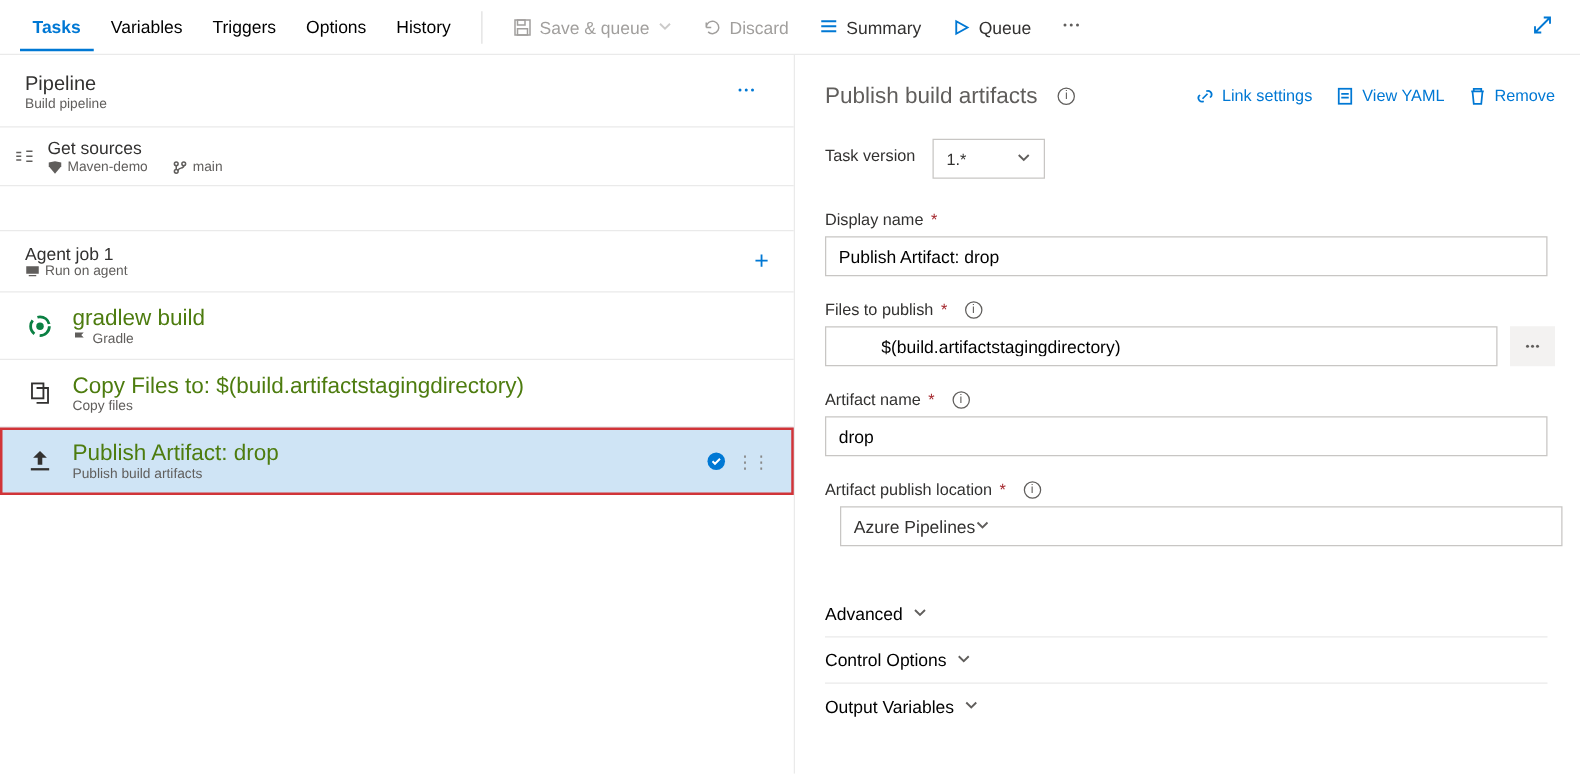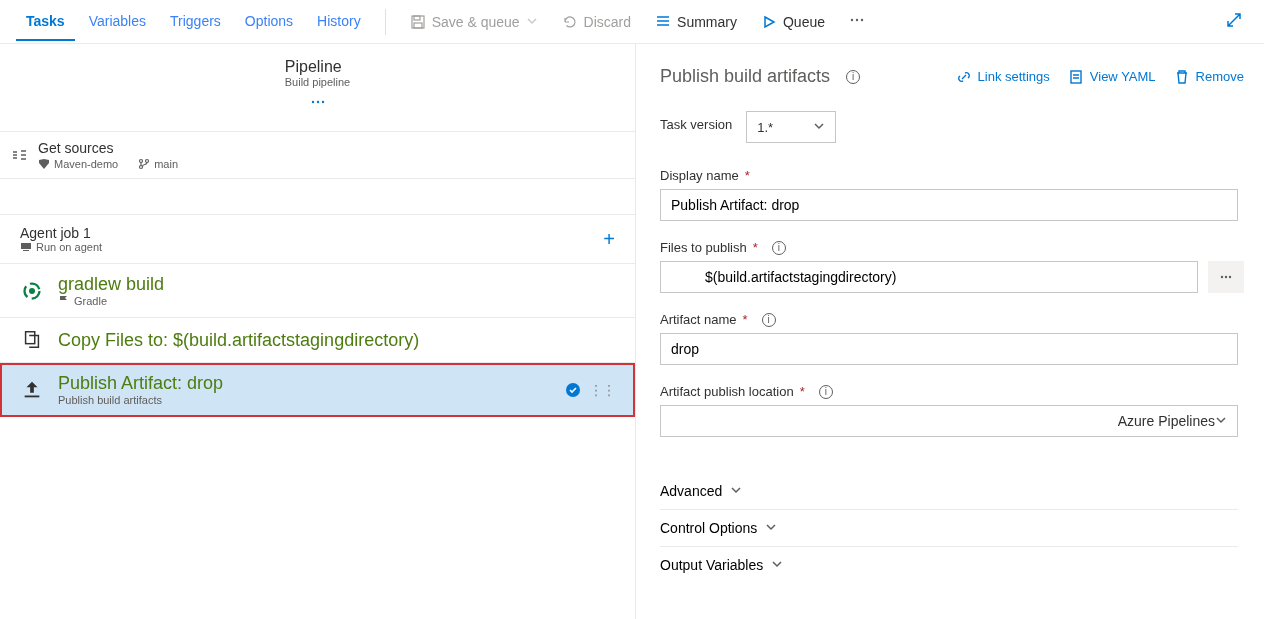--- a/index.html
+++ b/index.html
@@ -1,35 +1,35 @@
 <!DOCTYPE html>
 <html><head>
 <meta charset="utf-8">
 <style>
 * { box-sizing: border-box; margin: 0; padding: 0; }
 body { font-family: "Segoe UI", -apple-system, BlinkMacSystemFont, sans-serif; font-size: 14px; color: #323130; background: #fff; width: 1264px; height: 619px; overflow: hidden; }
 
 
 .toolbar { display: flex; align-items: center; height: 44px; border-bottom: 1px solid #eaeaea; padding: 0 16px; gap: 4px; }
-.tab-item { padding: 10px 10px; font-size: 14px; color: #3b82f6; cursor: pointer; border-bottom: 2px solid transparent; }
+.tab-item { padding: 10px 10px; font-size: 14px; color: #000000; cursor: pointer; border-bottom: 2px solid transparent; }
 .tab-item.active { color: #0078d4; font-weight: 600; border-bottom-color: #0078d4; }
 .vsep { width: 1px; height: 26px; background: #e0e0e0; margin: 0 10px; }
 .tb-btn { display: inline-flex; align-items: center; gap: 6px; padding: 6px 10px; font-size: 14px; color: #323130; cursor: pointer; }
 .tb-btn.disabled { color: #a19f9d; cursor: default; }
 .tb-btn .chev { opacity: .55; }
 .tb-dots { padding: 6px 10px; cursor: pointer; color: #605e5c; }
 .expand-btn { margin-left: auto; color: #0078d4; cursor: pointer; padding: 6px; }
 
 
 .main { display: flex; height: calc(619px - 44px); }
 .left { width: 636px; border-right: 1px solid #eaeaea; display:flex; flex-direction:column; }
 .right { flex: 1; padding: 22px 20px 0 24px; overflow:auto; }
 
 
-.pipe-header { display:flex; align-items:center; justify-content:space-between; padding: 14px 20px 12px; border-bottom: 1px solid #eaeaea; flex-direction: column; }
+.pipe-header { display:flex; align-items:center; justify-content:space-between; padding: 14px 20px 12px; border-bottom: 1px solid #eaeaea; }
 .pipe-header .t1 { font-size: 16px; color: #323130; }
 .pipe-header .t2 { font-size: 11px; color: #605e5c; }
 
 
 .src-row { padding: 8px 20px 8px 10px; border-bottom: 1px solid #eaeaea; display:flex; gap:10px; align-items:center; }
 .src-row .icon-col { width:18px; text-align:center; color:#605e5c; padding-top:2px; }
 .src-row .t1 { font-size:14px; color:#323130; }
 .src-meta { display:flex; gap:20px; font-size:11px; color:#605e5c; margin-top:2px; align-items:center; }
 
 
@@ -62,21 +62,21 @@
 
 
 .field-row { margin-bottom:18px; }
 .field-label { font-size:13px; color:#323130; display:inline-flex; align-items:center; gap:6px; margin-bottom:6px; }
 .req { color:#a4262c; }
 .info-ico { width:14px; height:14px; border:1px solid #605e5c; border-radius:50%; display:inline-flex; align-items:center; justify-content:center; font-size:10px; color:#605e5c; margin-left:8px; }
 .tv-select { display:inline-flex; align-items:center; justify-content:space-between; border:1px solid #c8c6c4; height:32px; padding:0 10px; width:90px; font-size:13px; cursor:pointer; }
 .inp { width:100%; max-width:578px; height:32px; border:1px solid #c8c6c4; padding:0 10px; font:inherit; }
 .inp-row { display:flex; gap:10px; align-items:center; }
 .ellipsis-btn { width:36px; height:32px; background:#f3f2f1; display:flex; align-items:center; justify-content:center; cursor:pointer; }
-.sel { width:100%; max-width:578px; height:32px; border:1px solid #c8c6c4; padding:0 10px; font:inherit; display:flex; align-items:center; justify-content:flex-end; cursor:pointer; }
+.sel { width:100%; max-width:578px; height:32px; border:1px solid #c8c6c4; padding:0 10px; font:inherit; display:flex; align-items:center; justify-content:flex-start; cursor:pointer;margin-left:12px; }
 
 
 .collap { display:flex; align-items:center; gap:8px; font-size:14px; color:#000000; padding:10px 0; cursor:pointer; border-bottom:1px solid #eaeaea; max-width:578px; }
 .collap .hr { flex:1; }
 
 .chev-d { display:inline-block; }
 .chev-d svg { width:12px; height:12px; }
 
 .icon-svg { width:16px; height:16px; }
 .icon-svg-sm { width:12px; height:12px; }
@@ -217,20 +217,21 @@
 
     <div class="task">
       <div class="icon">
         <svg viewBox="0 0 24 24" width="22" height="22" fill="none" stroke="#323130" stroke-width="1.6">
             <rect x="5" y="3" width="10" height="13"></rect>
             <path d="M9 7h10v13H9"></path>
           </svg>
       </div>
       <div class="labels">
         <div class="t1">Copy Files to: $(build.artifactstagingdirectory)</div>
+        <div class="t2">Copy files</div>
       </div>
     </div>
 
     <div class="task selected">
       <div class="icon">
         <svg viewBox="0 0 24 24" width="22" height="22" fill="#323130">
             <path d="M12 3l6 6h-4v6h-4V9H6l6-6z"></path>
             <rect x="4" y="18" width="16" height="2"></rect>
           </svg>
       </div>

